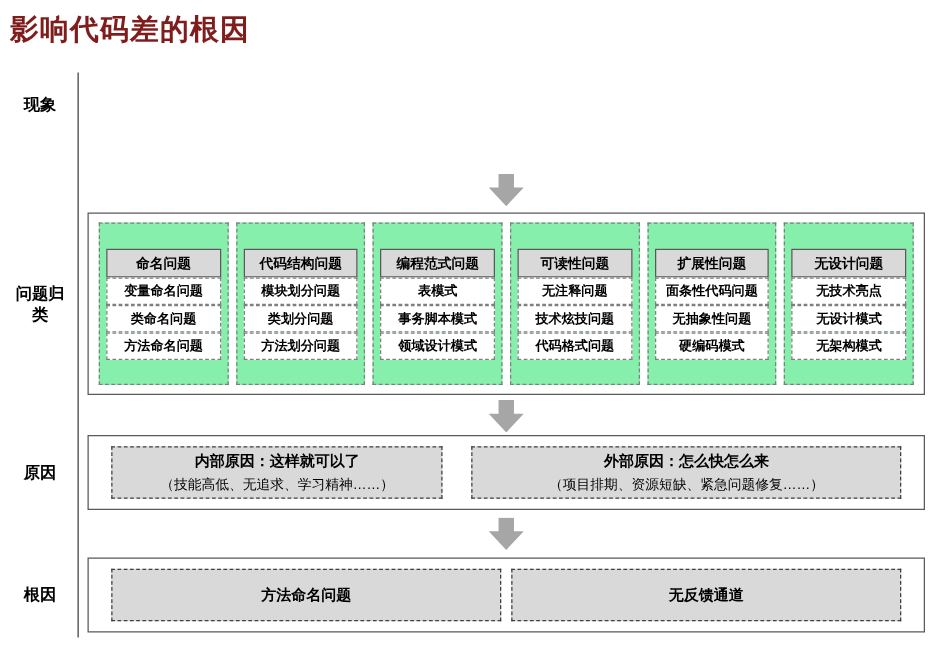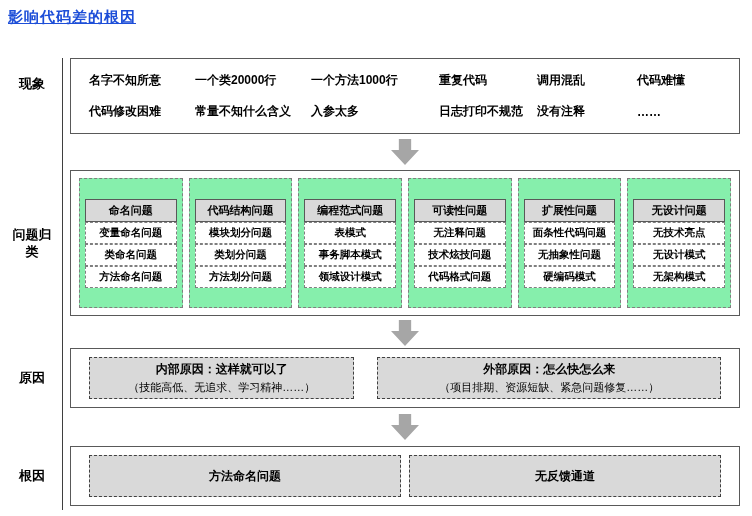--- a/index.html
+++ b/index.html
@@ -1,20 +1,20 @@
 <!DOCTYPE html>
 <html><head>
 <meta charset="utf-8">
 <style>
   * { margin:0; padding:0; box-sizing:border-box; }
   html,body { background:#ffffff; }
   body { font-family:"Liberation Sans","DejaVu Sans",sans-serif; color:#000; }
   .canvas { position:relative; width:752px; height:516px; background:#fff; overflow:hidden; }
 
-  .title { position:absolute; left:8px; top:8px; font-size:15px; font-weight:bold; color:#1d4ed8; letter-spacing:1px;text-decoration:underline; }
+  .title { position:absolute; left:8px; top:8px; font-size:23px; font-weight:bold; color:#7f1d1d; letter-spacing:1px; }
 
   .rail-line { position:absolute; left:62px; top:58px; width:1px; height:452px; background:#3f3f3f; }
   .rail-label { position:absolute; left:10px; width:44px; text-align:center; font-size:13px; font-weight:bold; line-height:1.3; }
 
   .box { position:absolute; left:70px; width:670px; border:1px solid #595959; background:#fff; }
 
   
   .phen-grid { display:grid; grid-template-columns:106px 116px 128px 98px 100px 1fr; height:100%; padding:6px 0 6px 18px; align-items:center; }
   .phen-item { font-size:12px; font-weight:bold; white-space:nowrap; }
 
@@ -45,36 +45,20 @@
 <div class="canvas">
 
   <div class="title">影响代码差的根因</div>
 
   <div class="rail-line"></div>
   <div class="rail-label" style="top:76px">现象</div>
   <div class="rail-label" style="top:227px">问题归类</div>
   <div class="rail-label" style="top:370px">原因</div>
   <div class="rail-label" style="top:468px">根因</div>
 
-  <div class="box" style="top:58px; height:76px;">
-    <div class="phen-grid">
-      <span class="phen-item">名字不知所意</span>
-      <span class="phen-item">一个类20000行</span>
-      <span class="phen-item">一个方法1000行</span>
-      <span class="phen-item">重复代码</span>
-      <span class="phen-item">调用混乱</span>
-      <span class="phen-item">代码难懂</span>
-      <span class="phen-item">代码修改困难</span>
-      <span class="phen-item">常量不知什么含义</span>
-      <span class="phen-item">入参太多</span>
-      <span class="phen-item">日志打印不规范</span>
-      <span class="phen-item">没有注释</span>
-      <span class="phen-item">……</span>
-    </div>
-  </div>
 
   <div class="down-arrow" style="top:139px"></div>
 
   <div class="box" style="top:170px; height:146px;">
     <div class="cat-row">
 
       <div class="cat-group">
         <div class="cat-header">命名问题</div>
         <div class="cat-item">变量命名问题</div>
         <div class="cat-item">类命名问题</div>

